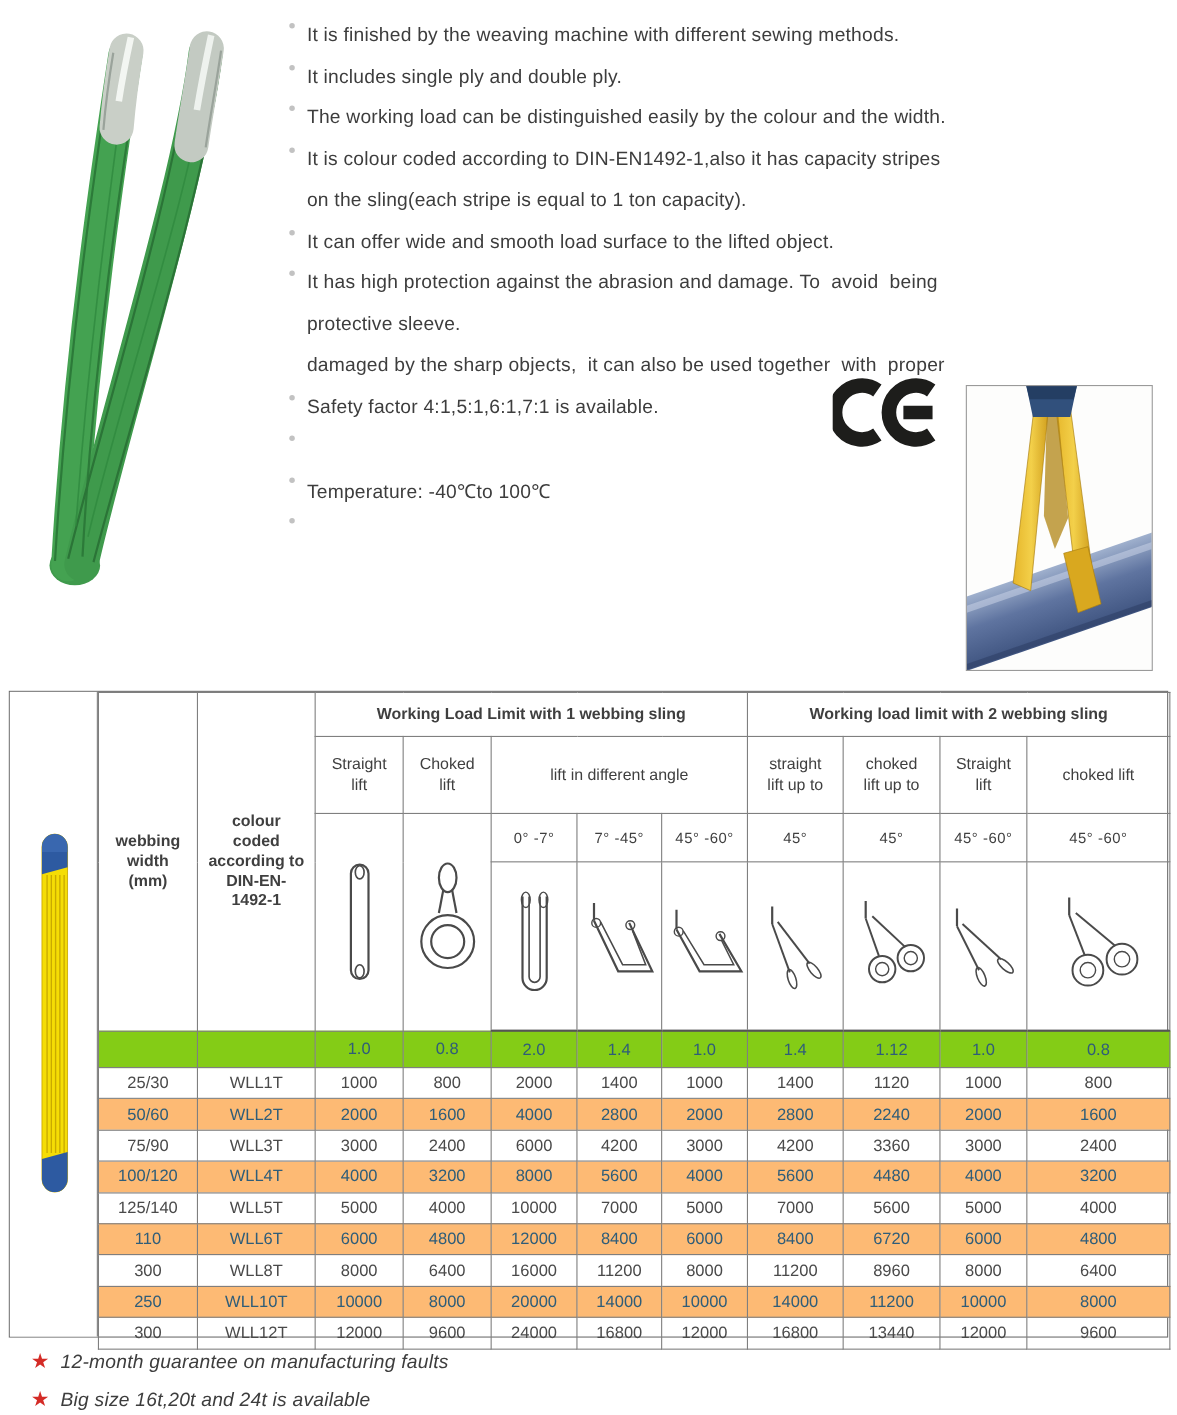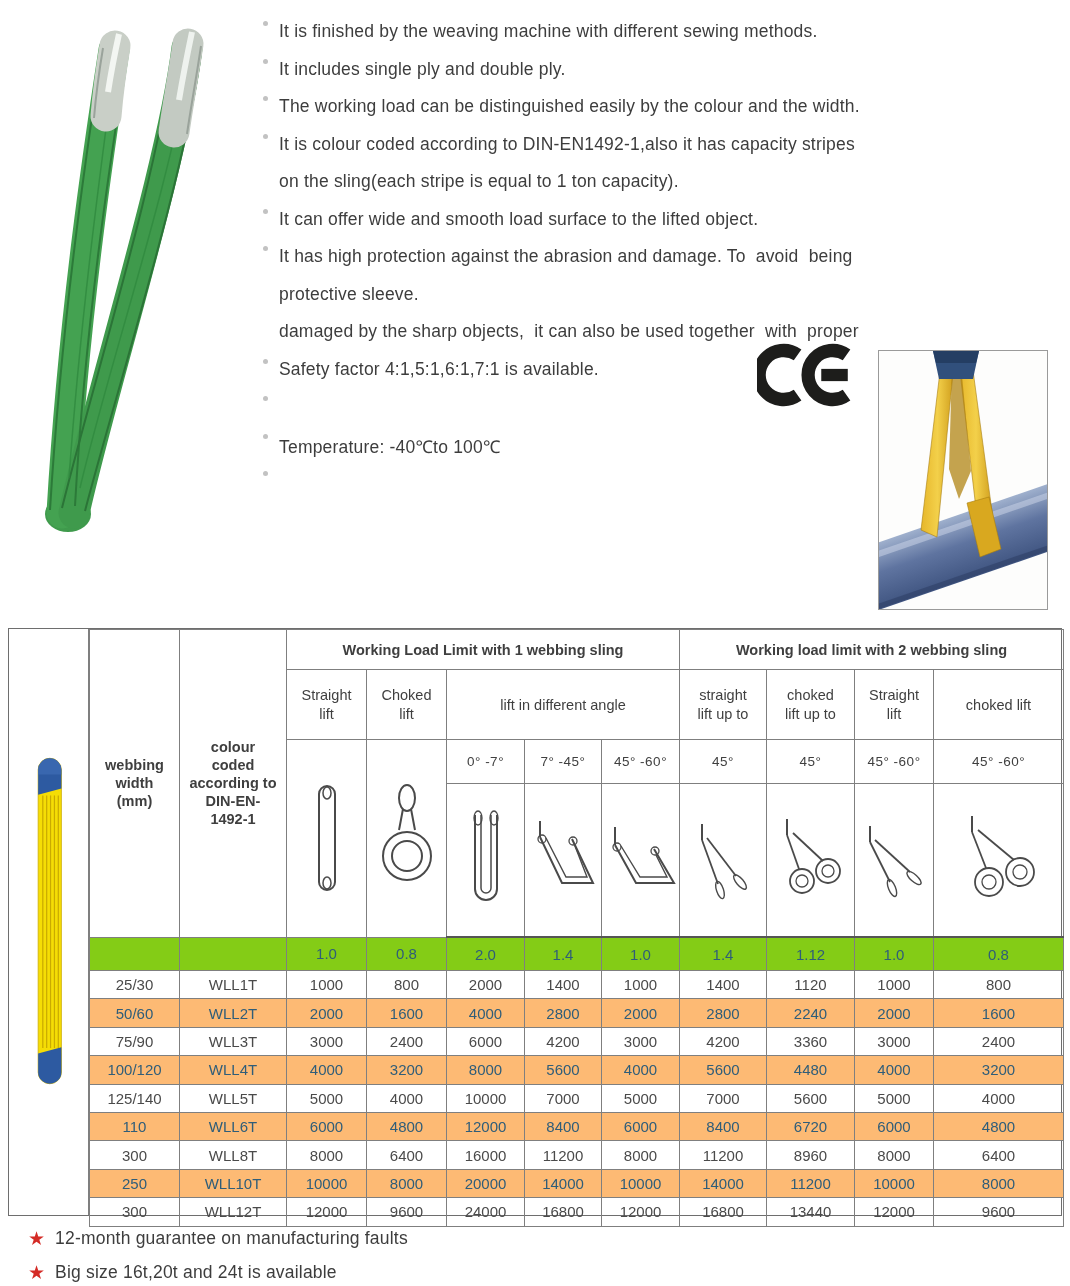--- a/index.html
+++ b/index.html
@@ -29,21 +29,21 @@
   td.tall-icon{border-bottom:2px solid #555;}
   tr.factor-row td{height:32px;background:#84cc16;color:#2f5d79;font-size:15px;}
   tr.data-row td{height:27.4px;font-size:15px;color:#4a4a4a;}
   tr.data-row.shade td{background:#fdba74;color:#2f5d79;}
   .icon-svg{display:block;margin:0 auto;}
 
   
   .notes{position:absolute;left:28px;top:1221px;}
   .note-line{display:flex;align-items:center;height:34px;}
   .note-star{color:#d42b26;font-size:19px;margin-right:10px;}
-  .note-text{font-size:17.5px;color:#3d3d3d;letter-spacing:0.2px;}
+  .note-text{font-size:17.5px;color:#3d3d3d;letter-spacing:0.2px;font-style:italic;}
 </style>
 </head>
 <body>
 
 <svg class="green-sling" viewBox="0 0 215 545">
   <ellipse cx="46" cy="506" rx="23" ry="18" fill="#3f9a4c"></ellipse>
   <path d="M92,42 C80,120 52,300 40,505" stroke="#44a251" stroke-width="31" fill="none" stroke-linecap="round"></path>
   <path d="M165,40 C150,160 80,380 52,505" stroke="#3f9a4c" stroke-width="31" fill="none" stroke-linecap="round"></path>
   <path d="M79,48 C67,128 40,305 28,502" stroke="#2c7a39" stroke-width="2" fill="none"></path>
   <path d="M105,46 C93,124 64,300 53,498" stroke="#2c7a39" stroke-width="2" fill="none"></path>

